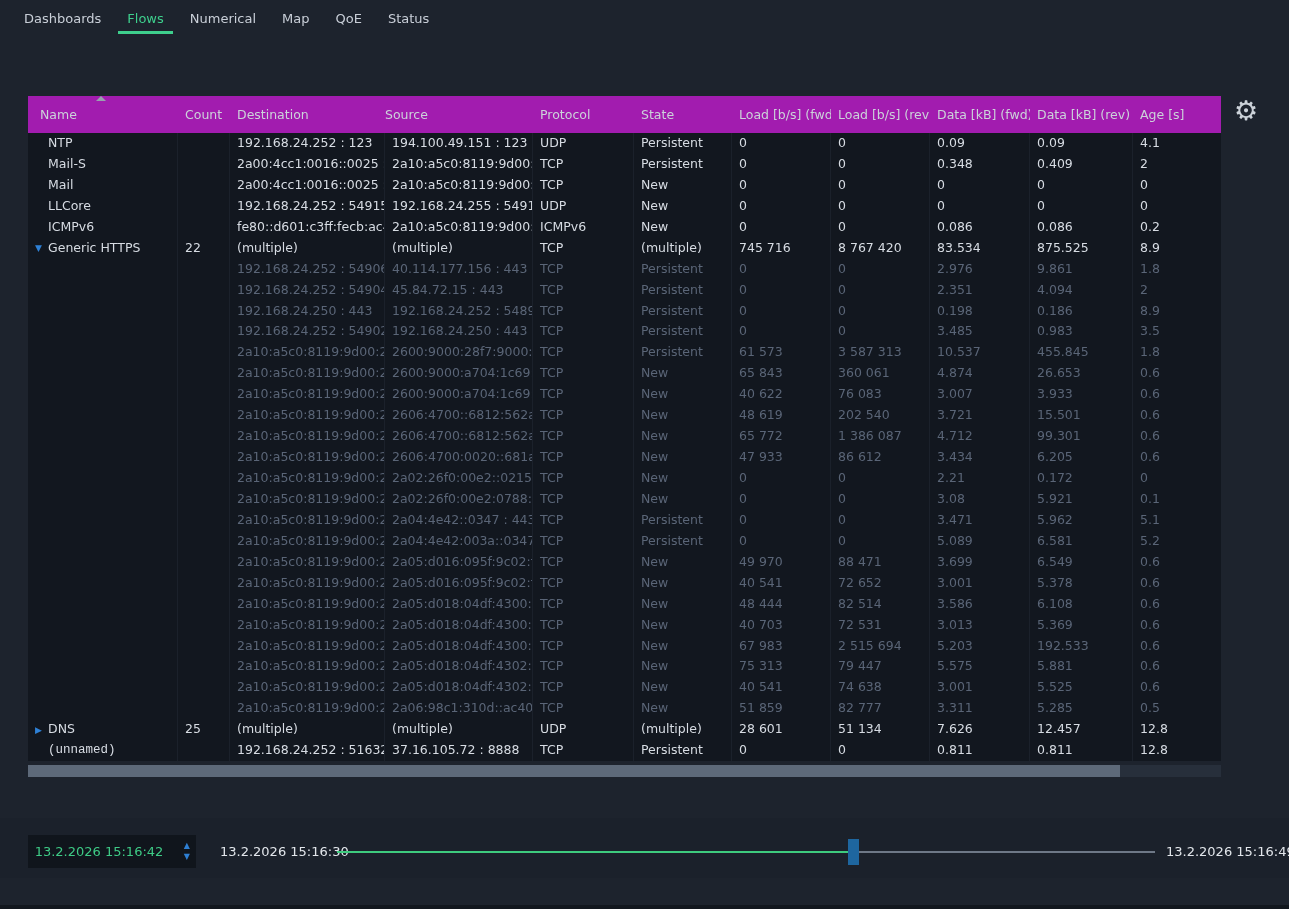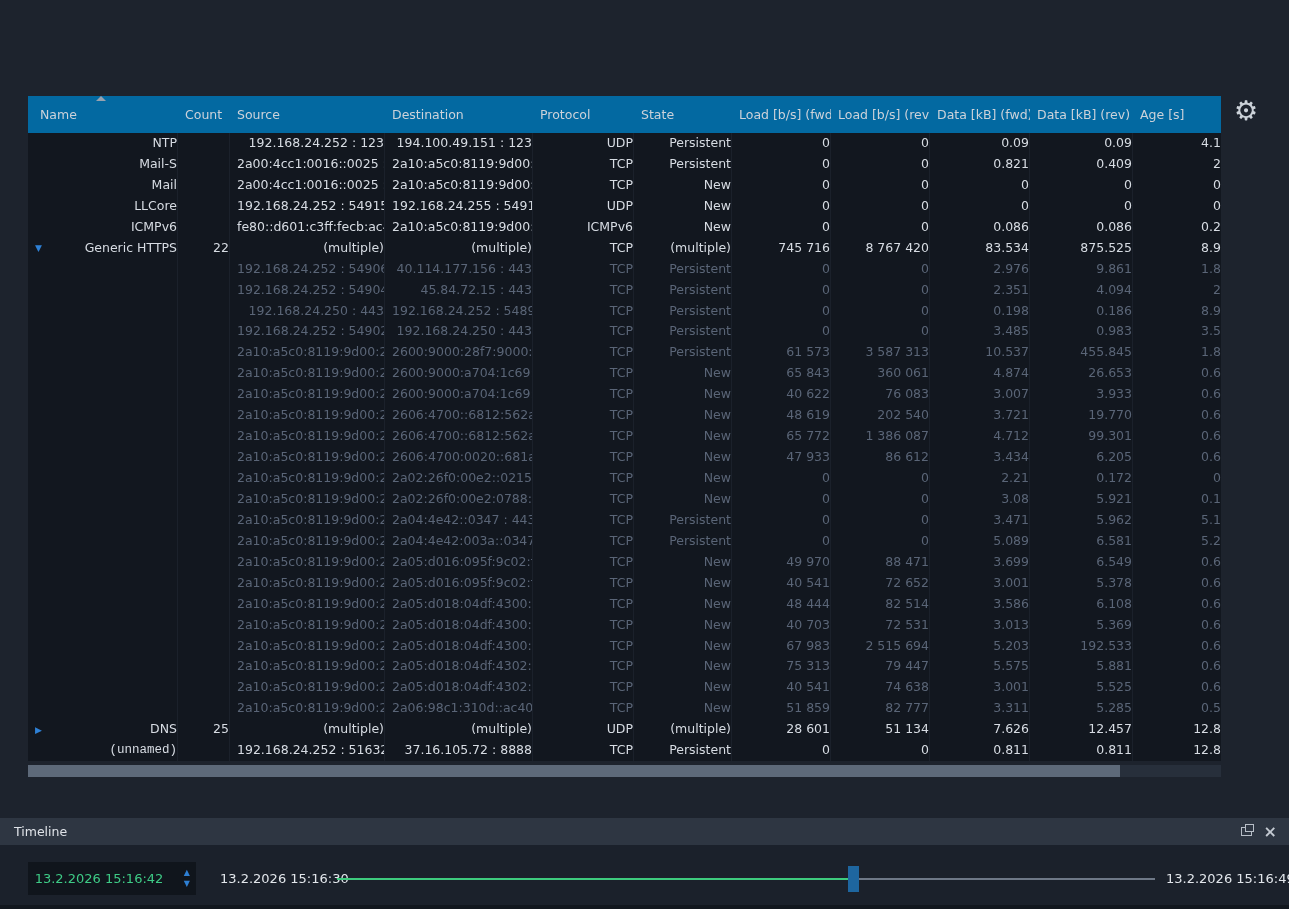--- a/index.html
+++ b/index.html
@@ -12,32 +12,32 @@
   .main-tabs{position:absolute;top:7px;left:15px;display:flex;}
   .sub-tabs{position:absolute;top:54px;left:20px;display:flex;}
   .tab{
     padding:0 9px;line-height:24px;font-size:13px;color:#c9cfd8;cursor:pointer;
     border-bottom:3px solid transparent;margin-right:8px;white-space:nowrap;
   }
   .sub-tabs .tab{line-height:27px;}
   .tab.active{color:#3ecf8d;border-bottom-color:#3ecf8d;}
   
   .flow-table{position:absolute;left:28px;top:96px;width:1193px;}
-  .table-header{position:relative;display:flex;height:37px;background:#0369a1;}
+  .table-header{position:relative;display:flex;height:37px;background:#a21caf;}
   .th{
     font-size:12.5px;line-height:37px;color:#ccd2da;padding-left:7px;
     white-space:nowrap;overflow:hidden;flex:none;
   }
   .th-name{padding-left:12px;}
   .sort-indicator{
     position:absolute;left:68px;top:0;width:0;height:0;
     border-left:5px solid transparent;border-right:5px solid transparent;
     border-bottom:5px solid #98a2af;
   }
-  .table-body{background:#12171f;text-align:right;}
+  .table-body{background:#12171f;}
   .tr{display:flex;height:20.95px;}
   .td{
     font-size:12.5px;line-height:20.95px;padding-left:7px;flex:none;
     white-space:nowrap;overflow:hidden;border-right:1px solid #1b212b;
   }
   .td:last-child{border-right:none;}
   .td-name{position:relative;padding-left:20px;}
   .tr.muted .td{color:#5a6577;}
   .row-arrow{
     position:absolute;left:7px;top:50%;transform:translateY(-50%);
@@ -82,29 +82,37 @@
   .tl-end{left:1166px;}
   .slider-track{position:absolute;left:337px;top:33px;width:818px;height:2px;background:#6e7887;cursor:pointer;}
   .slider-elapsed{position:absolute;left:0;top:0;height:2px;background:#3ecb7e;}
   .slider-handle{position:absolute;top:-12px;width:11px;height:26px;background:#1e669f;cursor:grab;}
 </style>
 </head>
 <body>
 
 <div class="screen">
 
+  <div class="main-tabs">
+      <div class="tab">Dashboards</div>
+      <div class="tab active">Flows</div>
+      <div class="tab">Numerical</div>
+      <div class="tab">Map</div>
+      <div class="tab">QoE</div>
+      <div class="tab">Status</div>
+    </div>
 
 
   <div class="flow-table">
     <div class="table-header">
       <div class="sort-indicator"></div>
     <div class="th th-name" style="width: 150px;">Name</div>
         <div class="th th-count" style="width: 52px;">Count</div>
+        <div class="th th-destination" style="width: 148px;">Destination</div>
         <div class="th th-source" style="width: 155px;">Source</div>
-        <div class="th th-destination" style="width: 148px;">Destination</div>
         <div class="th th-protocol" style="width: 101px;">Protocol</div>
         <div class="th th-state" style="width: 98px;">State</div>
         <div class="th th-load_fwd" style="width: 99px;">Load [b/s] (fwd)</div>
         <div class="th th-load_rev" style="width: 99px;">Load [b/s] (rev)</div>
         <div class="th th-data_fwd" style="width: 100px;">Data [kB] (fwd)</div>
         <div class="th th-data_rev" style="width: 103px;">Data [kB] (rev)</div>
         <div class="th th-age" style="width: 88px;">Age [s]</div>
       </div>
     <div class="table-body">
         <div class="tr">
@@ -122,21 +130,21 @@
         </div>
         <div class="tr">
           <div class="td td-name" style="width: 150px;"><span>Mail-S</span></div>
           <div class="td td-count" style="width: 52px;"></div>
           <div class="td td-source" style="width: 155px;">2a00:4cc1:0016::0025 : ...</div>
           <div class="td td-destination" style="width: 148px;">2a10:a5c0:8119:9d00:2...</div>
           <div class="td td-protocol" style="width: 101px;">TCP</div>
           <div class="td td-state" style="width: 98px;">Persistent</div>
           <div class="td td-load_fwd" style="width: 99px;">0</div>
           <div class="td td-load_rev" style="width: 99px;">0</div>
-          <div class="td td-data_fwd" style="width: 100px;">0.821</div>
+          <div class="td td-data_fwd" style="width: 100px;">0.348</div>
           <div class="td td-data_rev" style="width: 103px;">0.409</div>
           <div class="td td-age" style="width: 88px;">2</div>
         </div>
         <div class="tr">
           <div class="td td-name" style="width: 150px;"><span>Mail</span></div>
           <div class="td td-count" style="width: 52px;"></div>
           <div class="td td-source" style="width: 155px;">2a00:4cc1:0016::0025 : ...</div>
           <div class="td td-destination" style="width: 148px;">2a10:a5c0:8119:9d00:2...</div>
           <div class="td td-protocol" style="width: 101px;">TCP</div>
           <div class="td td-state" style="width: 98px;">New</div>
@@ -279,21 +287,21 @@
         <div class="tr muted">
           <div class="td td-name" style="width: 150px;"><span></span></div>
           <div class="td td-count" style="width: 52px;"></div>
           <div class="td td-source" style="width: 155px;">2a10:a5c0:8119:9d00:2...</div>
           <div class="td td-destination" style="width: 148px;">2606:4700::6812:562a : ...</div>
           <div class="td td-protocol" style="width: 101px;">TCP</div>
           <div class="td td-state" style="width: 98px;">New</div>
           <div class="td td-load_fwd" style="width: 99px;">48 619</div>
           <div class="td td-load_rev" style="width: 99px;">202 540</div>
           <div class="td td-data_fwd" style="width: 100px;">3.721</div>
-          <div class="td td-data_rev" style="width: 103px;">19.770</div>
+          <div class="td td-data_rev" style="width: 103px;">15.501</div>
           <div class="td td-age" style="width: 88px;">0.6</div>
         </div>
         <div class="tr muted">
           <div class="td td-name" style="width: 150px;"><span></span></div>
           <div class="td td-count" style="width: 52px;"></div>
           <div class="td td-source" style="width: 155px;">2a10:a5c0:8119:9d00:2...</div>
           <div class="td td-destination" style="width: 148px;">2606:4700::6812:562a : ...</div>
           <div class="td td-protocol" style="width: 101px;">TCP</div>
           <div class="td td-state" style="width: 98px;">New</div>
           <div class="td td-load_fwd" style="width: 99px;">65 772</div>
@@ -500,27 +508,20 @@
       </div>
   </div>
 
   <div class="settings-gear">⚙</div>
 
   <div class="h-scrollbar">
     <div class="thumb" style="width: 91.5%;"></div>
   </div>
 
   <div class="timeline-panel">
-    <div class="timeline-header">
-      <span>Timeline</span>
-      <div class="tl-icons">
-        <span class="float-icon"></span>
-        <span class="close-icon">×</span>
-      </div>
-    </div>
     <div class="timeline-body">
       <div class="datetime-box">
         <div class="datetime-value">13.2.2026 15:16:42</div>
         <div class="spinners">
           <span class="spinner">▲</span>
           <span class="spinner">▼</span>
         </div>
       </div>
       <div class="tl-label tl-start">13.2.2026 15:16:30</div>
       <div class="slider-track">

